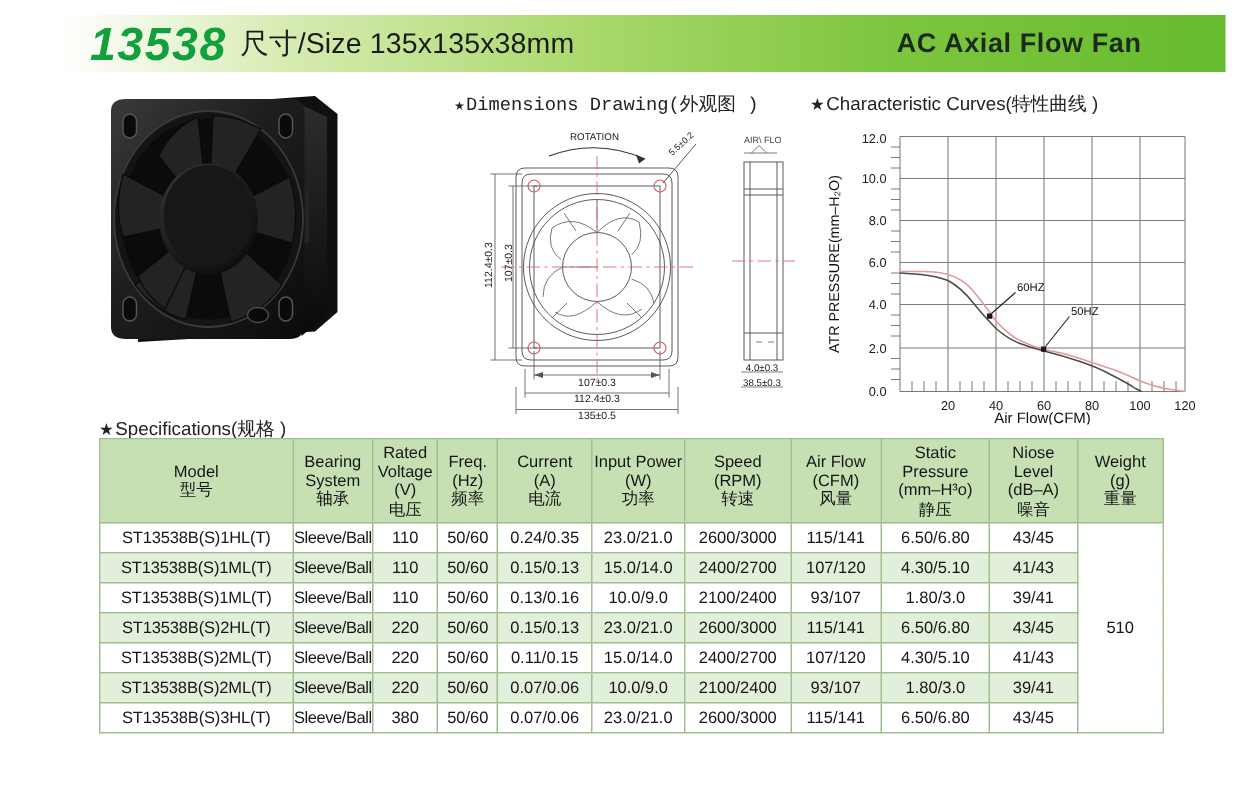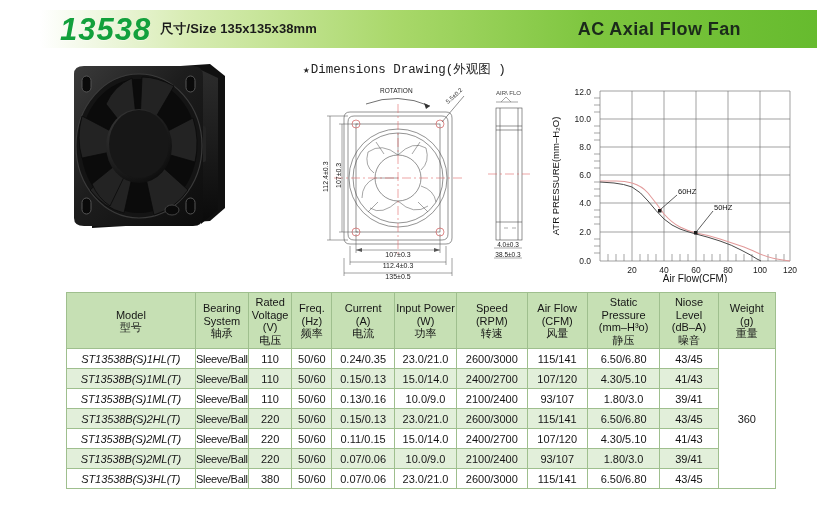--- a/index.html
+++ b/index.html
@@ -15,25 +15,25 @@
     position:absolute;left:8px;top:10px;width:809px;height:38px;
     background:linear-gradient(to right,#ffffff 0%,#ffffff 4%,#d8ecb4 22%,#a9d86a 48%,#7ec63f 72%,#66bb2e 100%);
     display:flex;align-items:center;
   }
   .hdr-num{
     font-style:italic;font-weight:bold;font-size:31px;letter-spacing:1px;
     color:#12a03c;margin-left:52px;line-height:1;
     text-shadow:0 1px 0 rgba(255,255,255,.4);
   }
   .hdr-size{
-    font-size:13px;font-weight:bold;color:#1b1b1b;margin-left:9px;
+    font-size:19px;font-weight:normal;color:#1b1b1b;margin-left:9px;
     letter-spacing:.1px;
   }
   .hdr-right{
-    position:absolute;right:76px;top:50%;transform:translateY(-50%);
+    position:absolute;right:56px;top:50%;transform:translateY(-50%);
     font-size:18px;font-weight:bold;color:#1b2a1b;letter-spacing:.4px;margin-left:28px;
   }
 
   
   .sec-title{position:absolute;font-size:12.5px;color:#222;white-space:nowrap;}
   .sec-title .star{font-size:11px;margin-right:1px;}
   #t-dim{left:303px;top:61px;font-family:Liberation Mono, monospace;}
   #t-curve{left:540px;top:61px;}
   #t-spec{left:66px;top:278px;}
 
@@ -55,21 +55,21 @@
   table.spec td,table.spec th{
     border:1px solid #9fbf8e;font-size:11px;text-align:center;
     padding:0;color:#161616;font-weight:normal;
   }
   thead td{background:#c6e0b4;line-height:12.5px;height:20px;vertical-align:middle;}
   .hd-en{display:block;padding-top:3px;}
   .hd-unit{display:block;}
   .hd-cn{display:block;padding-bottom:2px;}
   tbody td{height:19px;background:#ffffff;}
   tbody tr.alt td{background:#e2efda;}
-  td.model{font-size:10.5px;letter-spacing:-.1px;font-style:italic;}
+  td.model{font-size:10.5px;letter-spacing:-.1px;}
   td.bearing{font-size:9.5px;letter-spacing:-.3px;}
   td.weight{background:#ffffff !important;font-size:11px;}
 
   .c-model{width:128px;}
   .c-bearing{width:53px;}
   .c-volt{width:43px;}
   .c-freq{width:40px;}
   .c-cur{width:62px;}
   .c-pow{width:62px;}
   .c-speed{width:70px;}
@@ -84,20 +84,26 @@
 <div class="page">
 
   <div class="header">
     <span class="hdr-num">13538</span>
     <span class="hdr-size">尺寸/Size 135x135x38mm</span>
     <span class="hdr-right">AC Axial Flow Fan</span>
   </div>
 
   <div class="sec-title" id="t-dim">
     <span class="star">★</span><span>Dimensions Drawing(外观图 )</span>
+  </div>
+  <div class="sec-title" id="t-curve">
+    <span class="star">★</span><span>Characteristic Curves(特性曲线 )</span>
+  </div>
+  <div class="sec-title" id="t-spec">
+    <span class="star">★</span><span>Specifications(规格 )</span>
   </div>
 
   <div class="photo">
     <svg width="200" height="205" viewBox="0 0 200 205">
       <defs>
         <linearGradient id="bodyg" x1="0" y1="0" x2="1" y2="1">
           <stop offset="0%" stop-color="#3a3a3a"></stop>
           <stop offset="45%" stop-color="#1d1d1d"></stop>
           <stop offset="100%" stop-color="#0c0c0c"></stop>
         </linearGradient>
@@ -440,21 +446,21 @@
             <td class="model">ST13538B(S)1HL(T)</td>
             <td class="bearing">Sleeve/Ball</td>
             <td>110</td>
             <td>50/60</td>
             <td>0.24/0.35</td>
             <td>23.0/21.0</td>
             <td>2600/3000</td>
             <td>115/141</td>
             <td>6.50/6.80</td>
             <td>43/45</td>
-            <td class="weight" rowspan="7">360</td>
+            <td class="weight" rowspan="7">510</td>
           </tr>
           <tr class="alt">
             <td class="model">ST13538B(S)1ML(T)</td>
             <td class="bearing">Sleeve/Ball</td>
             <td>110</td>
             <td>50/60</td>
             <td>0.15/0.13</td>
             <td>15.0/14.0</td>
             <td>2400/2700</td>
             <td>107/120</td>

